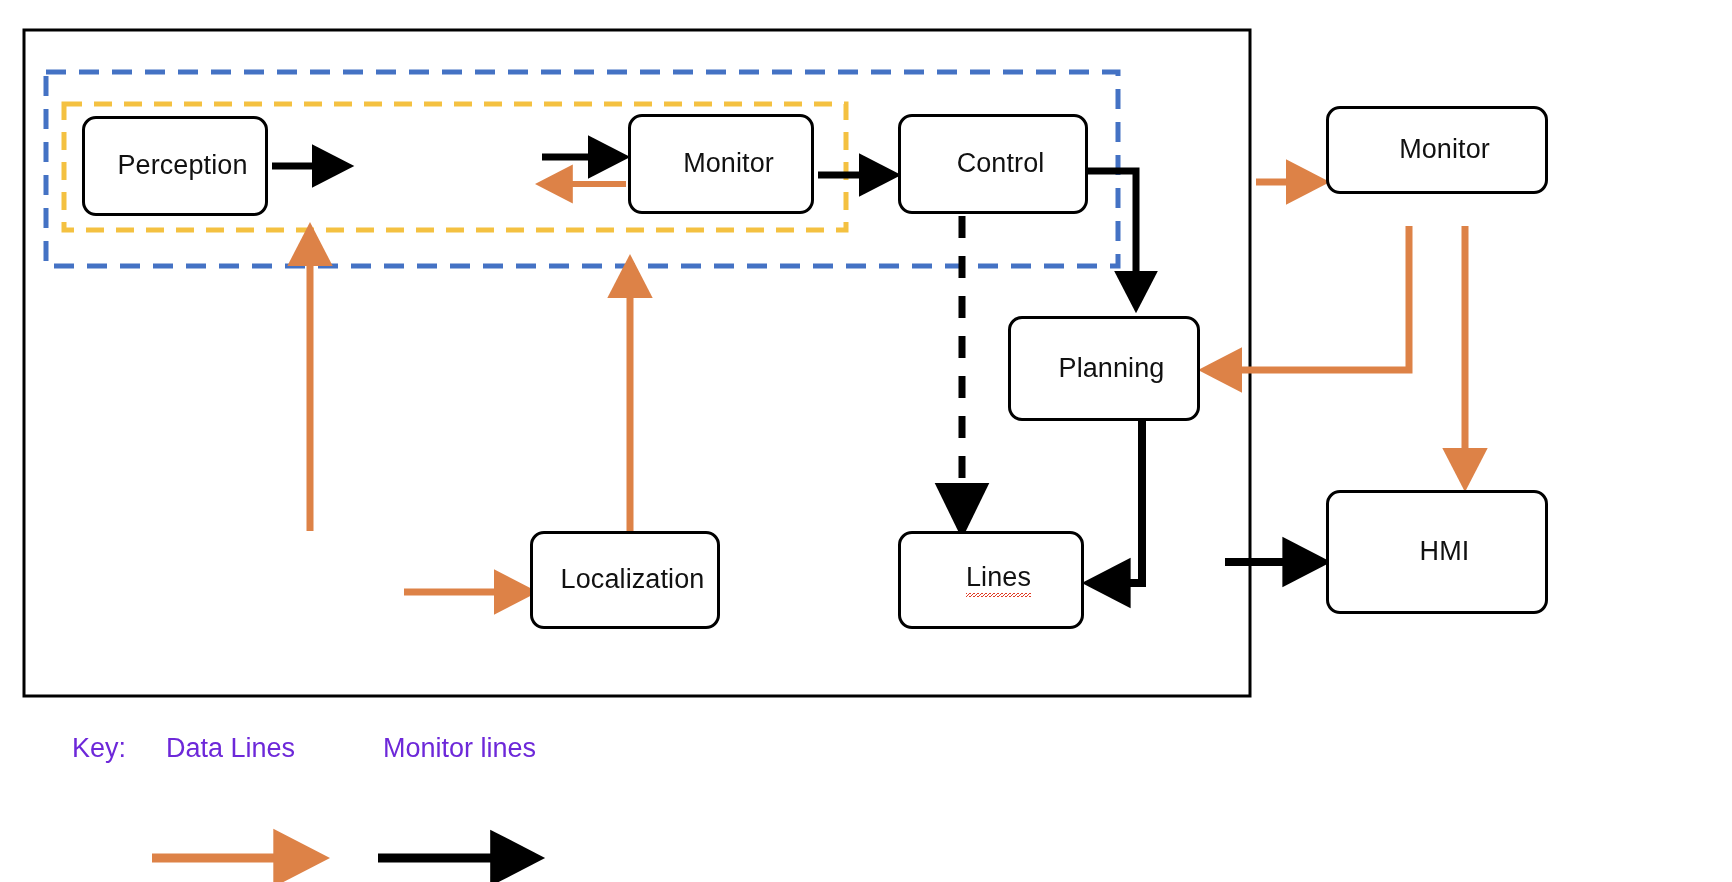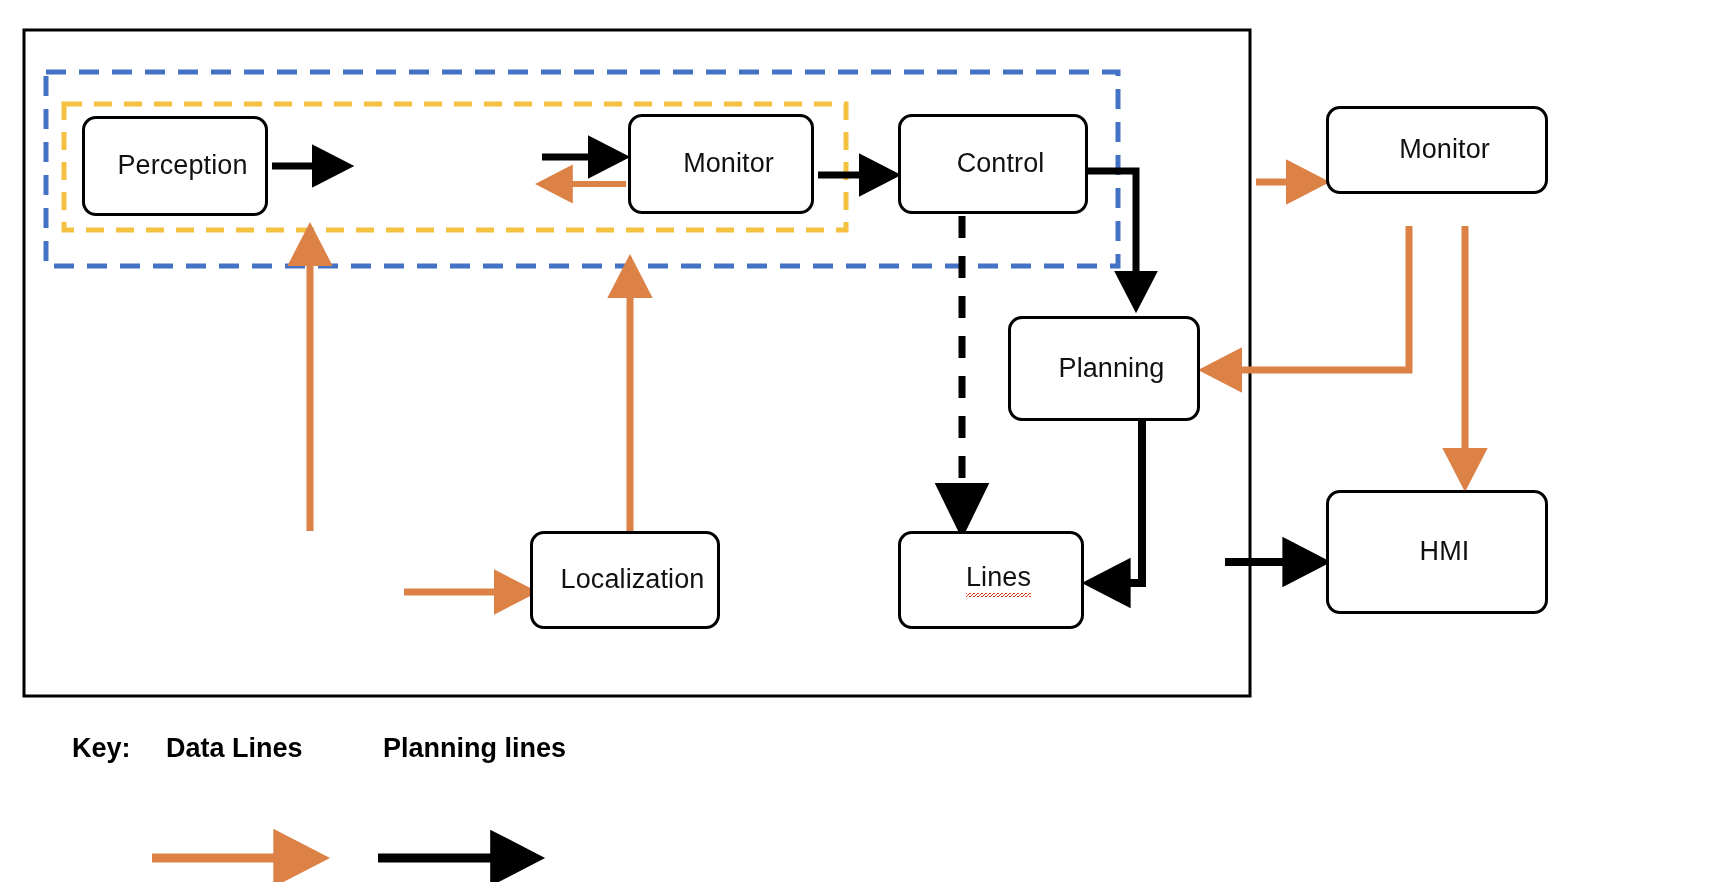--- a/index.html
+++ b/index.html
@@ -52,24 +52,23 @@
         #e03b24 0px, #e03b24 1.2px,
         rgba(255,255,255,0) 1.2px, rgba(255,255,255,0) 2.2px);
     background-repeat: repeat-x;
     background-size: 4px 4px;
     background-position: 0 100%;
     padding-bottom: 5px;
   }
   .legend-text {
     position: absolute;
     font-size: 27px;
-    color: #000000;
+    color: #6d28d9;
     white-space: nowrap;
     z-index: 6;
-    font-weight: bold;
   }
 </style>
 </head>
 <body>
 
 <div id="canvas">
 
   <svg id="svg-layer" viewBox="0 0 1732 882">
     <defs>
       <marker id="arrow-black" markerWidth="7" markerHeight="7" refX="4.2" refY="3.5" orient="auto" markerUnits="strokeWidth">
@@ -152,15 +151,15 @@
   </div>
 
   <div class="node" style="left:1326px; top:490px; width:222px; height:124px;">
     <span class="node-label">HMI</span>
   </div>
 
   <span class="legend-text" style="left:72px; top:733px;">Key:</span>
 
   <span class="legend-text" style="left:166px; top:733px;">Data Lines</span>
 
-  <span class="legend-text" style="left:383px; top:733px;">Planning lines</span>
+  <span class="legend-text" style="left:383px; top:733px;">Monitor lines</span>
 
 </div>
 
 </body></html>

